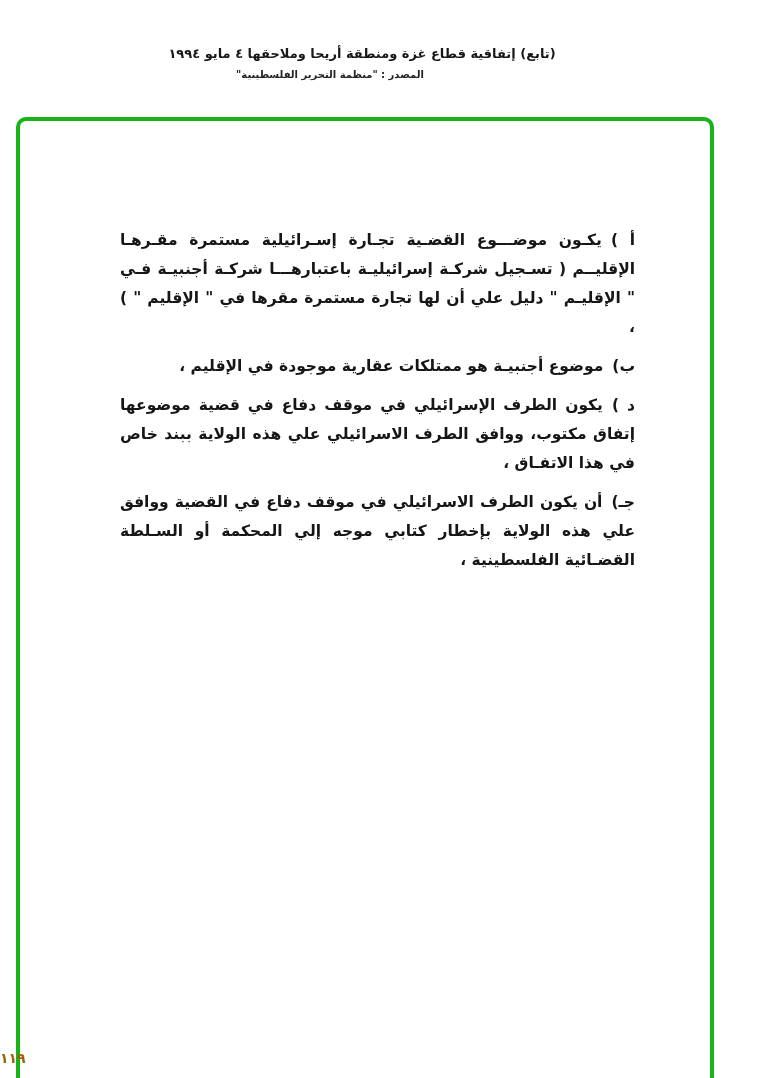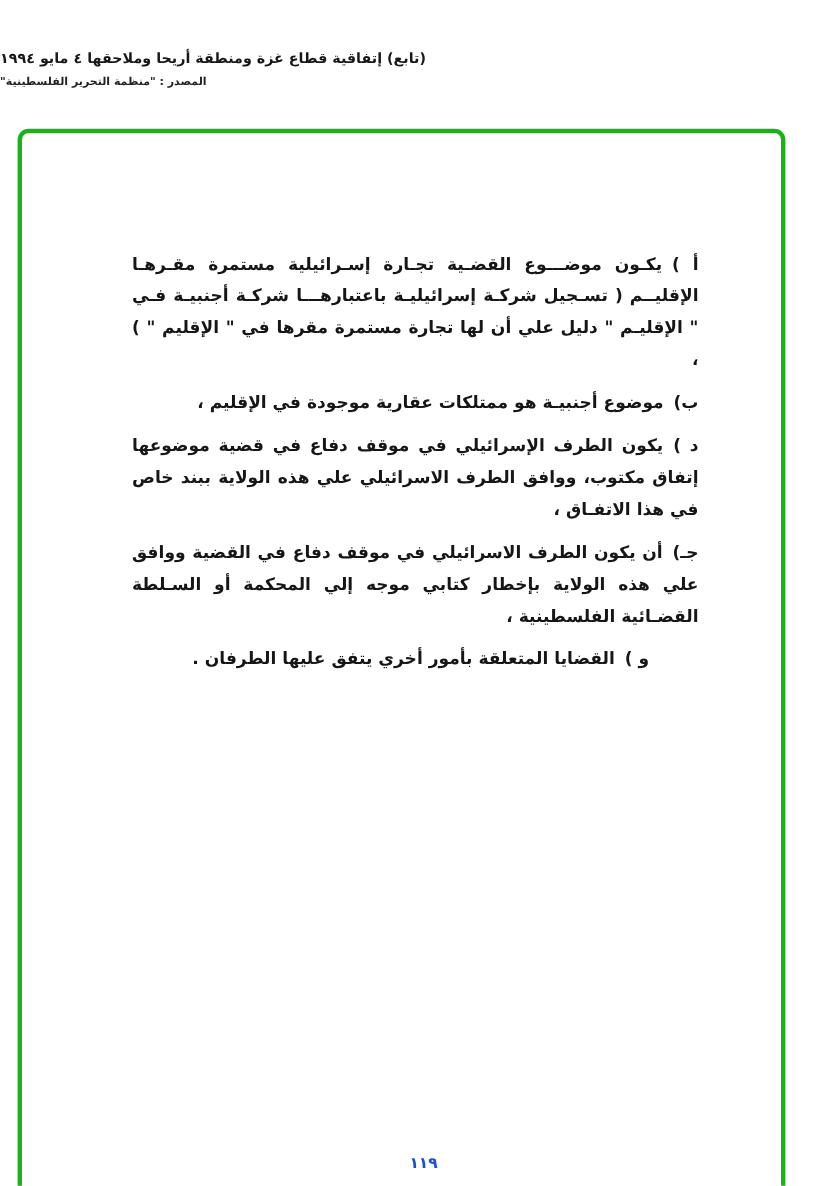--- a/index.html
+++ b/index.html
@@ -10,21 +10,21 @@
     color: #181818;
     overflow: hidden;
   }
 
   
   .page-header {
     position: absolute;
     top: 46px;
     left: 0; right: 0;
     direction: rtl;
-    text-align: left;
+    text-align: center;
     padding-right: 34px;
   }
   .doc-title {
     font-size: 13px;
     font-weight: bold;
     letter-spacing: 0.2px;
   }
   .doc-source {
     font-size: 10px;
     font-weight: bold;
@@ -62,25 +62,25 @@
   }
   .item .label { margin-left: 9px; white-space: nowrap; }
   .indent-1 { margin-right: 15px; }
   .indent-2 { margin-right: 60px; margin-bottom: 14px; }
   .main-item { margin-top: 4px; }
 
   
   .page-footer {
     position: absolute;
     bottom: 12px;
-    left: 12px; right: 0;
-    text-align: center;
+    left: 0; right: 0;
+    text-align: left;
     font-weight: bold;
     font-size: 14px;
-    color: #1d4ed8;
+    color: #a16207;
   }
 </style>
 </head>
 <body>
 
 <div class="page-header">
   <div class="doc-title">(تابع) إتفاقية قطاع غزة ومنطقة أريحا وملاحقها ٤ مايو ١٩٩٤</div>
   <div class="doc-source">المصدر :  "منظمة التحرير الفلسطينية"</div>
 </div>
 
@@ -97,23 +97,20 @@
 
     <div class="item indent-1">
       <span class="label">د )</span><span>يكون الطرف الإسرائيلي في موقف دفاع في قضية موضوعها إتفاق مكتوب، ووافق الطرف الاسرائيلي علي هذه الولاية ببند خاص في هذا الاتفـاق ،</span>
     </div>
 
     <div class="item indent-1">
       <span class="label">جـ)</span><span>أن  يكون الطرف الاسرائيلي في موقف دفاع في القضية ووافق علي هذه الولاية بإخطار كتابي موجه إلي المحكمة أو السـلطة القضـائية الفلسطينية ،</span>
     </div>
 
 
-    <div class="item indent-2">
-      <span class="label">و )</span><span>القضايا المتعلقة بأمور أخري يتفق عليها الطرفان .</span>
-    </div>
 
 
   </div>
 </div>
 
 <div class="page-footer">
   <span>١١٩</span>
 </div>
 
 </body></html>

